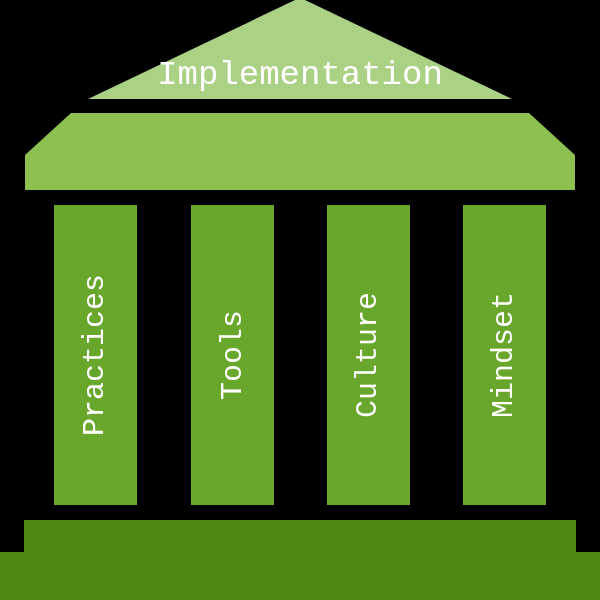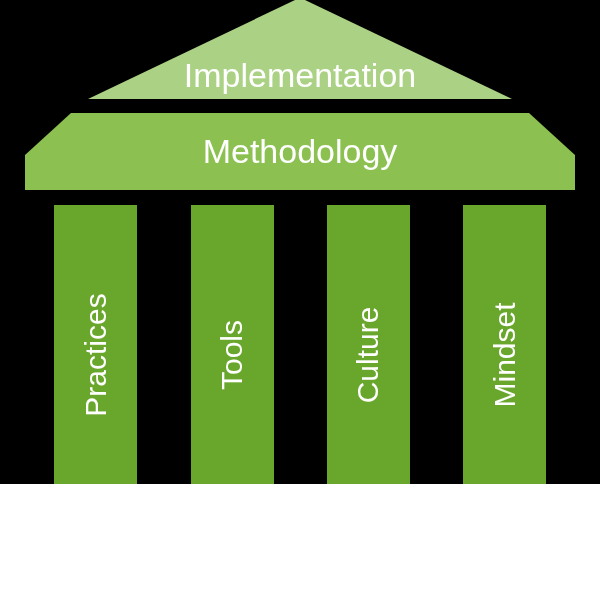--- a/index.html
+++ b/index.html
@@ -2,24 +2,24 @@
 <html style="--background: #000000; --pediment: #abd184; --entablature: #8cc152; --pillar: #69a72c; --base: #4e8a15; --text: #ffffff;"><head>
 <meta charset="utf-8">
 <style>
   html, body {
     margin: 0;
     padding: 0;
   }
   .canvas {
     position: relative;
     width: 600px;
-    height: 484px;
+    height: 600px;
     background: var(--background, #000);
     overflow: hidden;
-    font-family: Liberation Sans, sans-serif;
+    font-family: Liberation Mono, monospace;
   }
   .shapes {
     position: absolute;
     inset: 0;
   }
   .pediment-shape  { fill: var(--pediment, #abd184); }
   .entablature-shape { fill: var(--entablature, #8cc152); }
   .base-shape      { fill: var(--base, #4e8a15); }
 
   .label {
@@ -67,21 +67,20 @@
 
     <polygon class="pediment-shape" points="88,99 295,0 305,0 512,99"></polygon>
 
     <polygon class="entablature-shape" points="71,113 529,113 575,155 575,190 25,190 25,155"></polygon>
 
     <path class="base-shape" d="M24,520 H576 V552 H600 V600 H0 V552 H24 Z"></path>
   </svg>
 
   <div class="label pediment-label">Implementation</div>
 
-  <div class="label entablature-label">Methodology</div>
 
   <div class="pillar pillar-1">
     <span class="pillar-label">Practices</span>
   </div>
   <div class="pillar pillar-2">
     <span class="pillar-label">Tools</span>
   </div>
   <div class="pillar pillar-3">
     <span class="pillar-label">Culture</span>
   </div>

